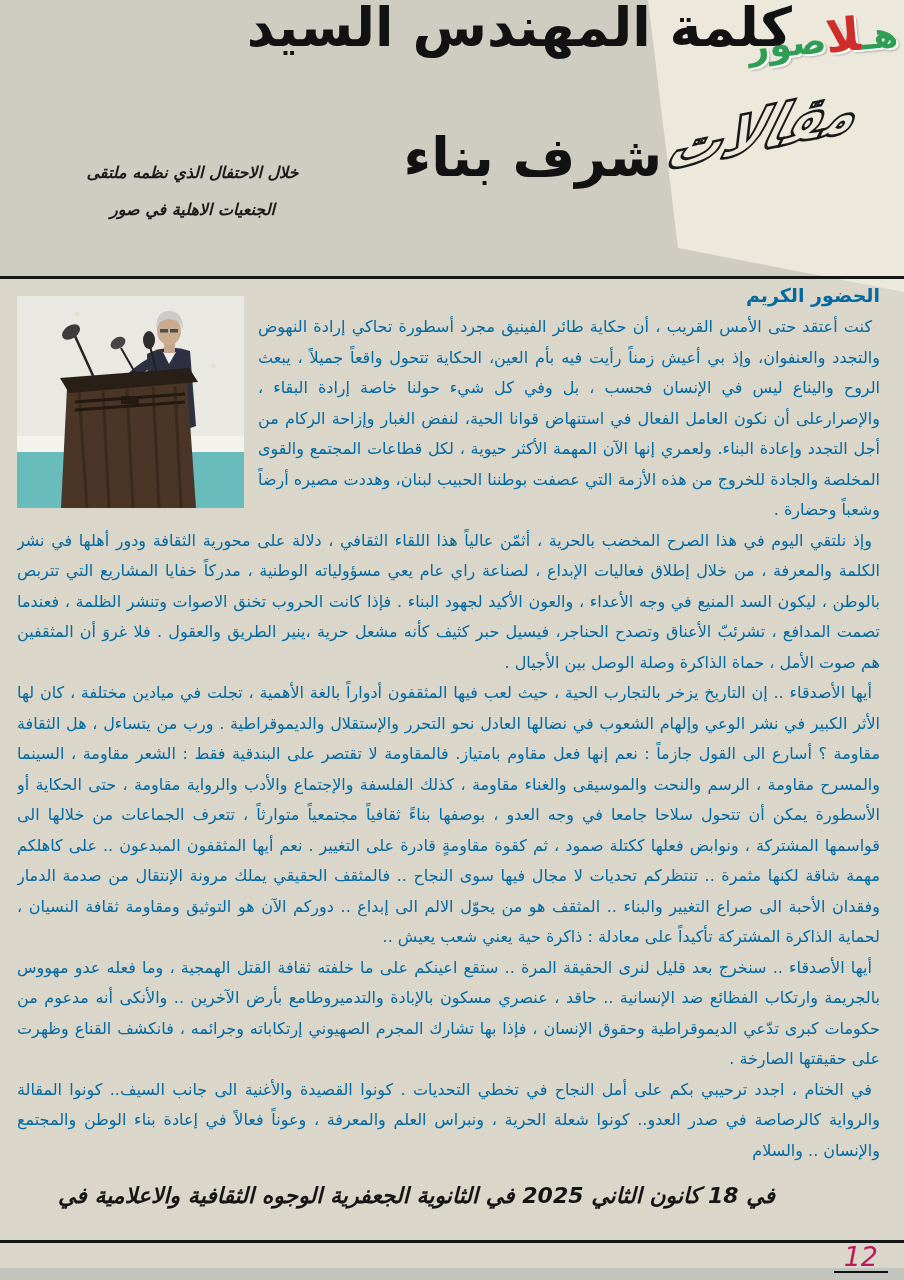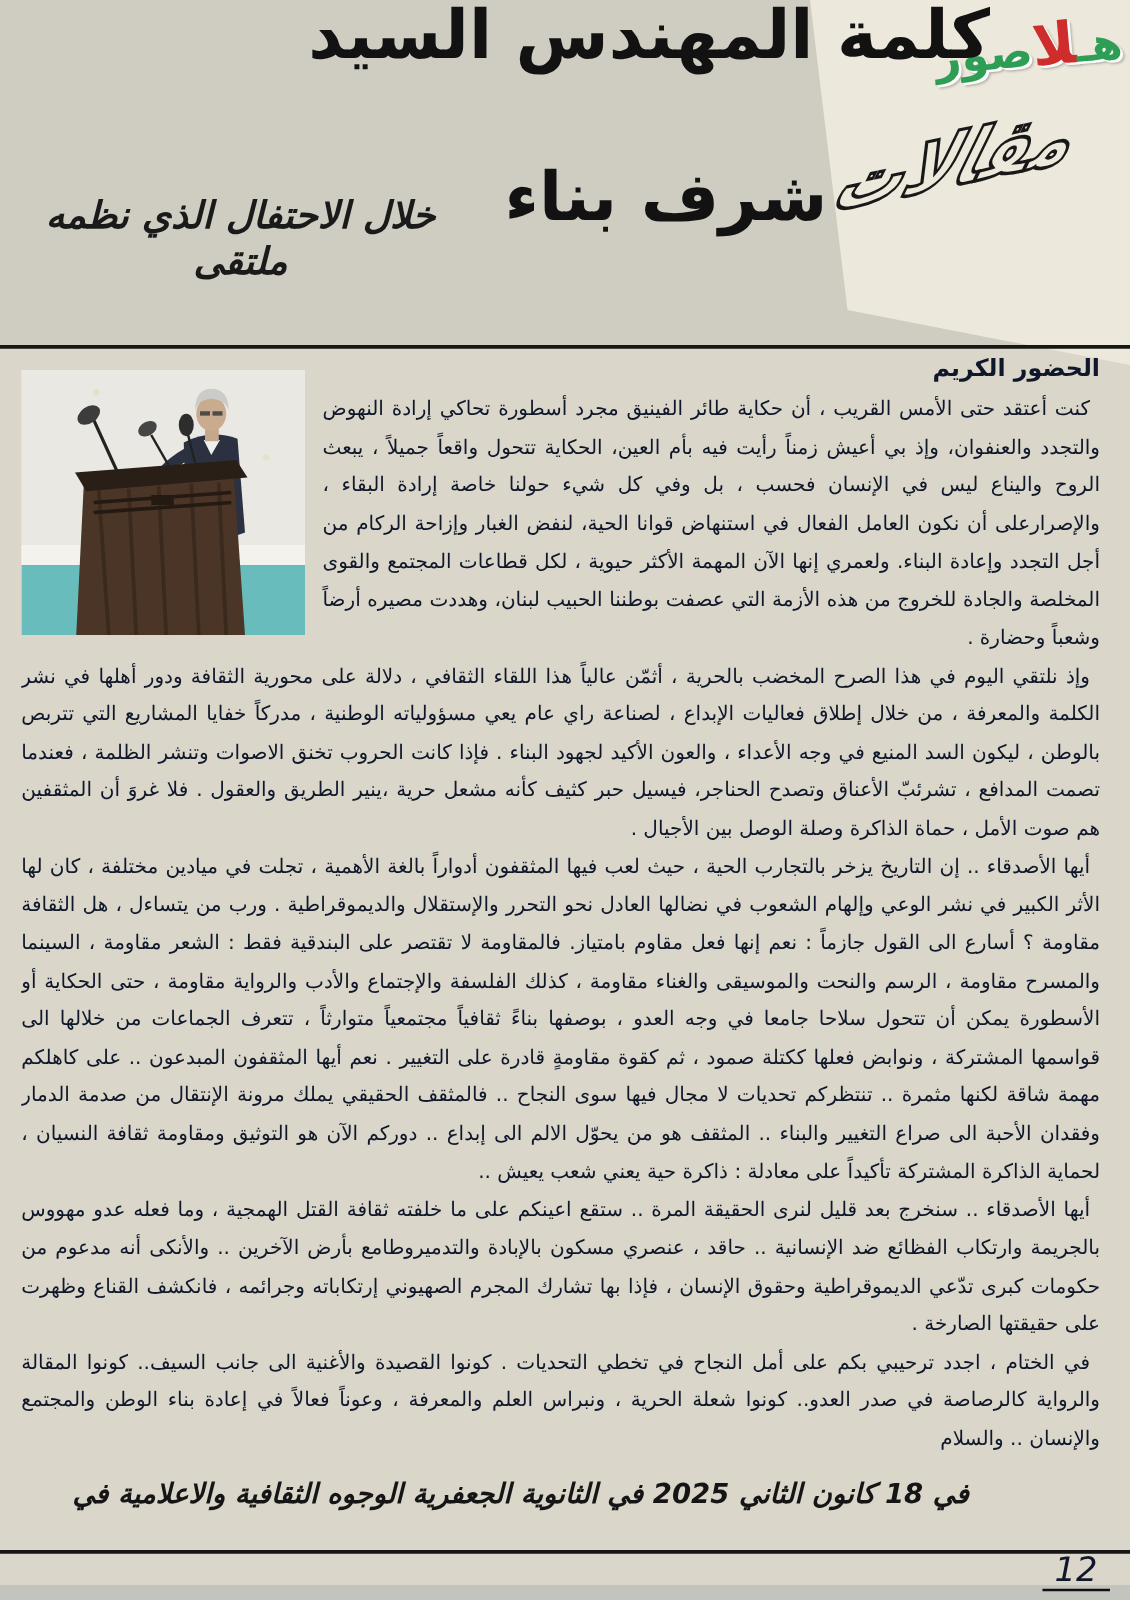--- a/index.html
+++ b/index.html
@@ -39,51 +39,51 @@
   
   .title-line{
     position:absolute; z-index:2; color:#121212; font-weight:bold;
     font-size:54px; line-height:60px; white-space:nowrap; direction:rtl;
   }
   .title-l1{top:-2px; right:112px;}
   .title-l2{top:62px;  right:196px;}
   .title-l3{top:128px; right:242px;}
   .subtitle{
     position:absolute; z-index:2; top:154px; left:20px; width:345px;
-    font-size:30px; line-height:37px; font-style:italic; font-weight:600;
+    font-size:16px; line-height:37px; font-style:italic; font-weight:600;
     color:#1a1a1a; text-align:center; direction:rtl;
   }
   .rule{position:absolute; left:0; width:904px; background:#161616; z-index:3;}
   .rule-top{top:276px; height:3px;}
   .rule-bottom{top:1240px; height:3px;}
   
   .body-area{
     position:absolute; top:282px; right:24px; left:17px; height:896px;
-    z-index:2; direction:rtl; overflow:hidden; color:#0f172a;
+    z-index:2; direction:rtl; overflow:hidden; color:#0369a1;
   }
   .salutation{font-size:19px; font-weight:700; line-height:26px; margin:0 0 4px 0;}
   .photo{
     float:left; width:227px; height:212px; margin:14px 14px 10px 0;
     padding:0; background:#eae8e2;
   }
   .photo svg{display:block;}
   .body-area p{
     margin:0; font-size:16px; line-height:30.5px;
     text-align:justify; text-justify:inter-word; text-indent:8px;
   }
   
   .footer-caption{
     position:absolute; top:1180px; left:0; width:833px; z-index:2;
     text-align:center; direction:rtl;
     font-size:22px; line-height:31px; font-weight:bold; font-style:italic;
     color:#151515;
   }
   .page-number{
     position:absolute; top:1244px; right:16px; z-index:4;
-    font-size:27px; font-style:italic; color:#0f172a;
+    font-size:27px; font-style:italic; color:#be185d;
     border-bottom:2px solid #111; padding:0 10px 1px 10px; line-height:26px;
   }
   .bottom-strip{
     position:absolute; top:1268px; left:0; width:904px; height:12px;
     background:#c2c4be; z-index:3;
   }
 </style>
 </head>
 <body>
 
@@ -94,20 +94,21 @@
   <div class="paper">
     <div class="logo"><span class="g">هـ</span><span class="r">لا</span><span class="g">صور</span></div>
     <div class="section-label">مقالات</div>
   </div>
 
   <div class="title-line title-l1">كلمة المهندس السيد</div>
   <div class="title-line title-l3">شرف بناء</div>
 
   <div class="subtitle">
     <div>خلال الاحتفال الذي نظمه ملتقى</div>
+    <div>الجنعيات الاهلية في صور</div>
   </div>
 
   <div class="rule rule-top"></div>
 
   <div class="body-area">
 
     <figure class="photo">
       <svg width="227" height="212" viewBox="0 0 227 212">
 
         <rect x="0" y="0" width="227" height="212" fill="#eae8e2"></rect>

